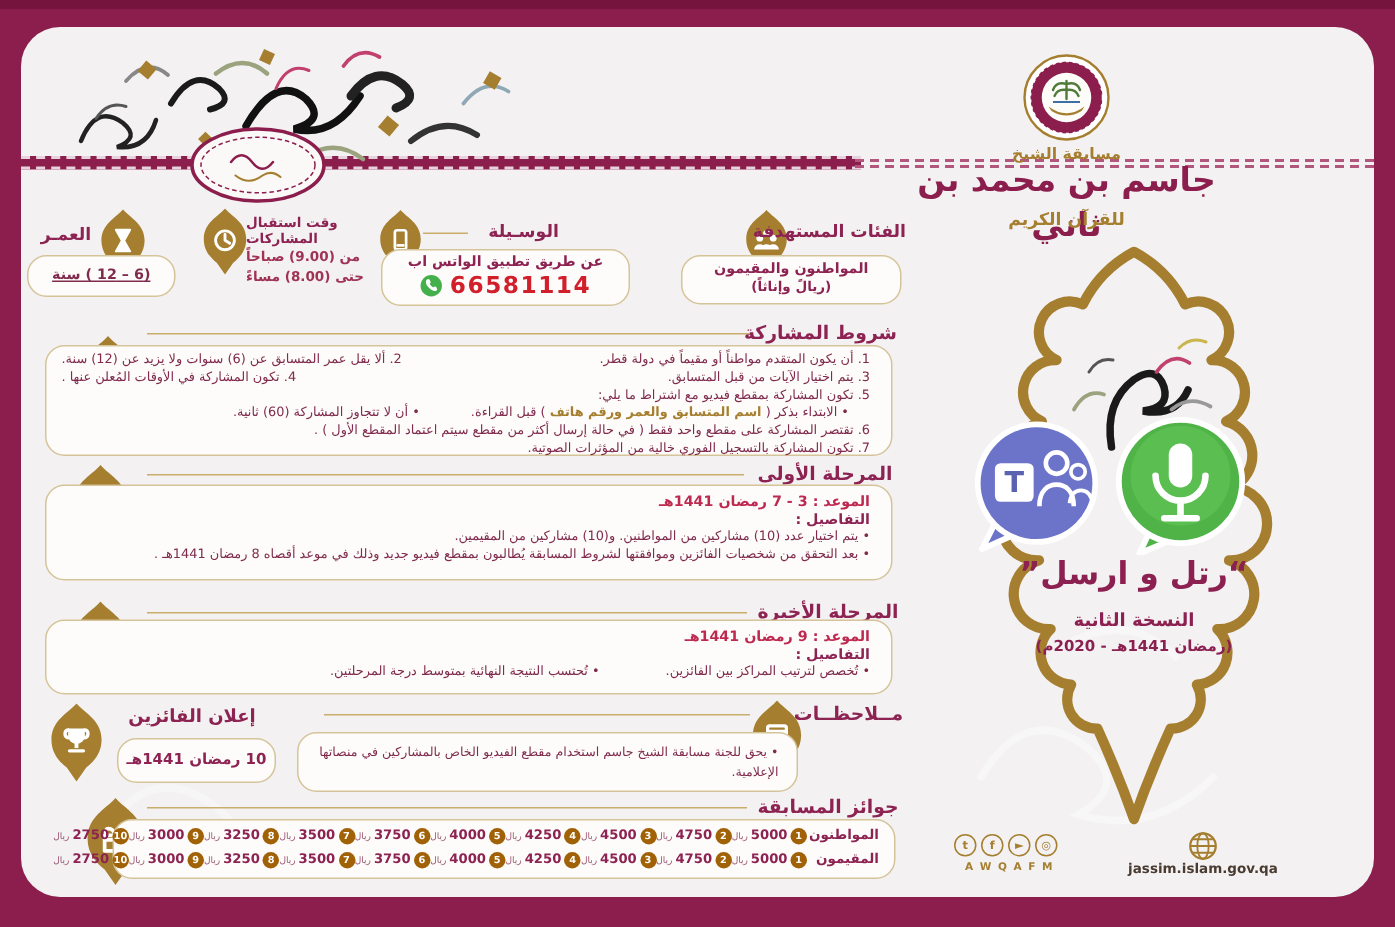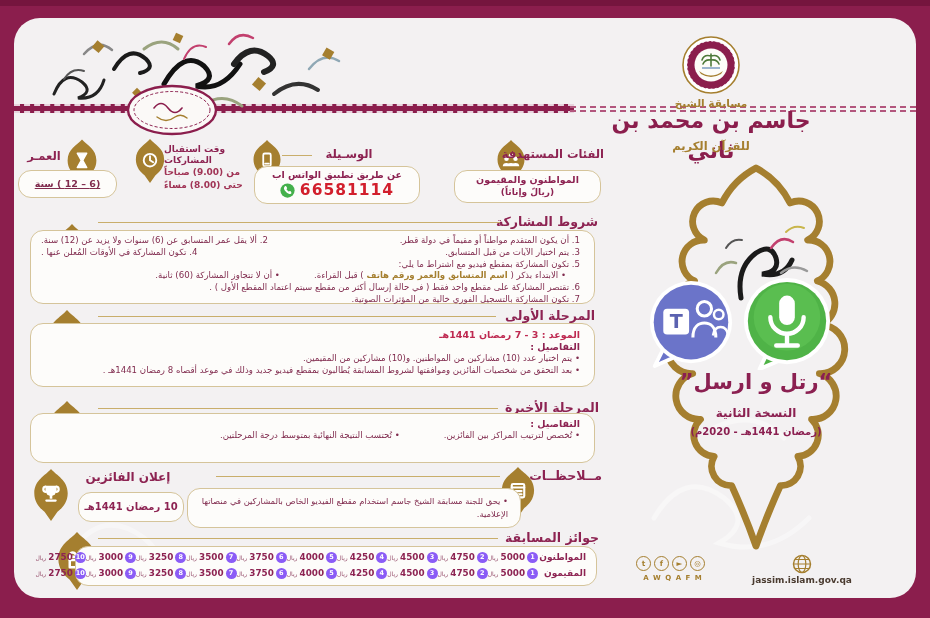--- a/index.html
+++ b/index.html
@@ -30,21 +30,21 @@
   .sbox{padding:4px 14px 4px 10px;font-size:8.6px;line-height:11.8px;}
   .sbox .row2{display:flex;justify-content:space-between;gap:14px;}
   .sbox .row2 span{white-space:nowrap;}
   .hl{color:#A57F2F;font-weight:bold;}
   .dateln{color:#BE2950;font-weight:bold;font-size:9.5px;line-height:13px;}
   .detln{color:#8D2352;font-weight:bold;font-size:9.5px;line-height:12px;}
   
   .prize-row{display:flex;direction:rtl;align-items:center;height:16px;}
   .prize-label{font-weight:bold;font-size:9px;color:#8D2352;width:48px;flex:0 0 48px;}
   .prize-item{display:flex;direction:rtl;align-items:center;flex:1;gap:2px;justify-content:flex-start;}
-  .rank-circle{width:11px;height:11px;border-radius:50%;background:#8b5cf6;color:#fff;font-size:6.5px;font-weight:bold;display:flex;align-items:center;justify-content:center;flex:0 0 11px;}
+  .rank-circle{width:11px;height:11px;border-radius:50%;background:#a16207;color:#fff;font-size:6.5px;font-weight:bold;display:flex;align-items:center;justify-content:center;flex:0 0 11px;}
   .amount{font-weight:bold;font-size:8.8px;color:#8D2352;}
   .riyal{font-size:6px;color:#9A5571;}
   
   .slogan{left:618px;top:352px;width:248px;text-align:center;color:#8B2051;font-weight:bold;font-size:21px;}
   .edition{left:618px;top:388px;width:248px;text-align:center;color:#8B2051;font-weight:bold;font-size:12px;}
   .pdate{left:618px;top:408px;width:248px;text-align:center;color:#8B2051;font-weight:bold;font-size:10px;}
   .catbadge{left:684px;top:426px;width:116px;height:26px;background:#8B2051;border-radius:8px;color:#fff;font-weight:bold;font-size:12.5px;text-align:center;line-height:26px;direction:rtl;}
   .social{left:622px;top:538px;display:flex;gap:3px;}
   .soc{width:15px;height:15px;border:1.3px solid #A57F2F;border-radius:50%;color:#A57F2F;font-size:7.5px;font-weight:bold;display:flex;align-items:center;justify-content:center;background:transparent;box-sizing:border-box;}
   .awqaf{left:618px;top:556px;width:82px;text-align:center;color:#A57F2F;font-weight:bold;font-size:7px;letter-spacing:1px;}
@@ -219,20 +219,21 @@
   <div class="stitle" style="left:490px;top:382px;width:96px;">المرحلة الأخيرة</div>
   <div class="gline" style="left:84px;top:390px;width:400px;"></div>
   <div class="badge" style="left:31px;top:383px;width:44px;height:58px;">
     <svg viewBox="0 0 40 56">
           <path class="onion" d="M20 0C26 7 38 12 38 26 38 36 32 42 27 46L20 56 13 46C8 42 2 36 2 26 2 12 14 7 20 0Z"></path>
       <rect x="13.5" y="18" width="13" height="17" rx="2" class="wicon" stroke-width="1.8"></rect>
       <text x="20" y="31.5" text-anchor="middle" font-size="10" font-weight="bold" fill="#fff">2</text>
         </svg>
   </div>
   <div class="sbox" style="left:16px;top:395px;width:565px;height:50px;">
+    <div class="dateln">الموعد : 9 رمضان 1441هـ</div>
     <div class="detln">التفاصيل :</div>
     <div style="display:flex;gap:44px;">
       <span>• تُخصص لترتيب المراكز بين الفائزين.</span>
       <span>• تُحتسب النتيجة النهائية بمتوسط درجة المرحلتين.</span>
     </div>
   </div>
 
   <div class="badge" style="left:18px;top:451px;width:38px;height:52px;">
     <svg viewBox="0 0 40 56">
           <path class="onion" d="M20 0C26 7 38 12 38 26 38 36 32 42 27 46L20 56 13 46C8 42 2 36 2 26 2 12 14 7 20 0Z"></path>
@@ -246,21 +247,21 @@
 
   <div class="stitle" style="left:516px;top:450px;width:72px;">مــلاحظــات</div>
   <div class="gline" style="left:202px;top:458px;width:284px;"></div>
   <div class="badge" style="left:486px;top:449px;width:36px;height:50px;">
     <svg viewBox="0 0 40 56">
           <path class="onion" d="M20 0C26 7 38 12 38 26 38 36 32 42 27 46L20 56 13 46C8 42 2 36 2 26 2 12 14 7 20 0Z"></path>
       <rect x="13" y="19" width="14" height="15" rx="1.5" class="wicon" stroke-width="1.8"></rect>
           <path class="wicon" stroke-width="1.8" d="M13 23h14M16 27h8M16 30.5h8"></path>
         </svg>
   </div>
-  <div class="sbox" style="left:173px;top:470px;width:334px;height:40px;padding:6px 12px;font-size:8.4px;line-height:13px;">
+  <div class="sbox" style="left:184px;top:470px;width:334px;height:40px;padding:6px 12px;font-size:8.4px;line-height:13px;">
     <div>• يحق للجنة مسابقة الشيخ جاسم استخدام مقطع الفيديو الخاص بالمشاركين في منصاتها الإعلامية.</div>
   </div>
 
   <div class="stitle" style="left:490px;top:512px;width:96px;">جوائز المسابقة</div>
   <div class="gline" style="left:84px;top:520px;width:400px;"></div>
   <div class="badge" style="left:41px;top:514px;width:44px;height:58px;">
     <svg viewBox="0 0 40 56">
           <path class="onion" d="M20 0C26 7 38 12 38 26 38 36 32 42 27 46L20 56 13 46C8 42 2 36 2 26 2 12 14 7 20 0Z"></path>
       <rect x="13" y="24" width="14" height="10" class="wicon" stroke-width="1.8"></rect>
           <path class="wicon" stroke-width="1.8" d="M20 24v10M13 27h14M20 24c-2-6-8-5-6-1M20 24c2-6 8-5 6-1"></path>

